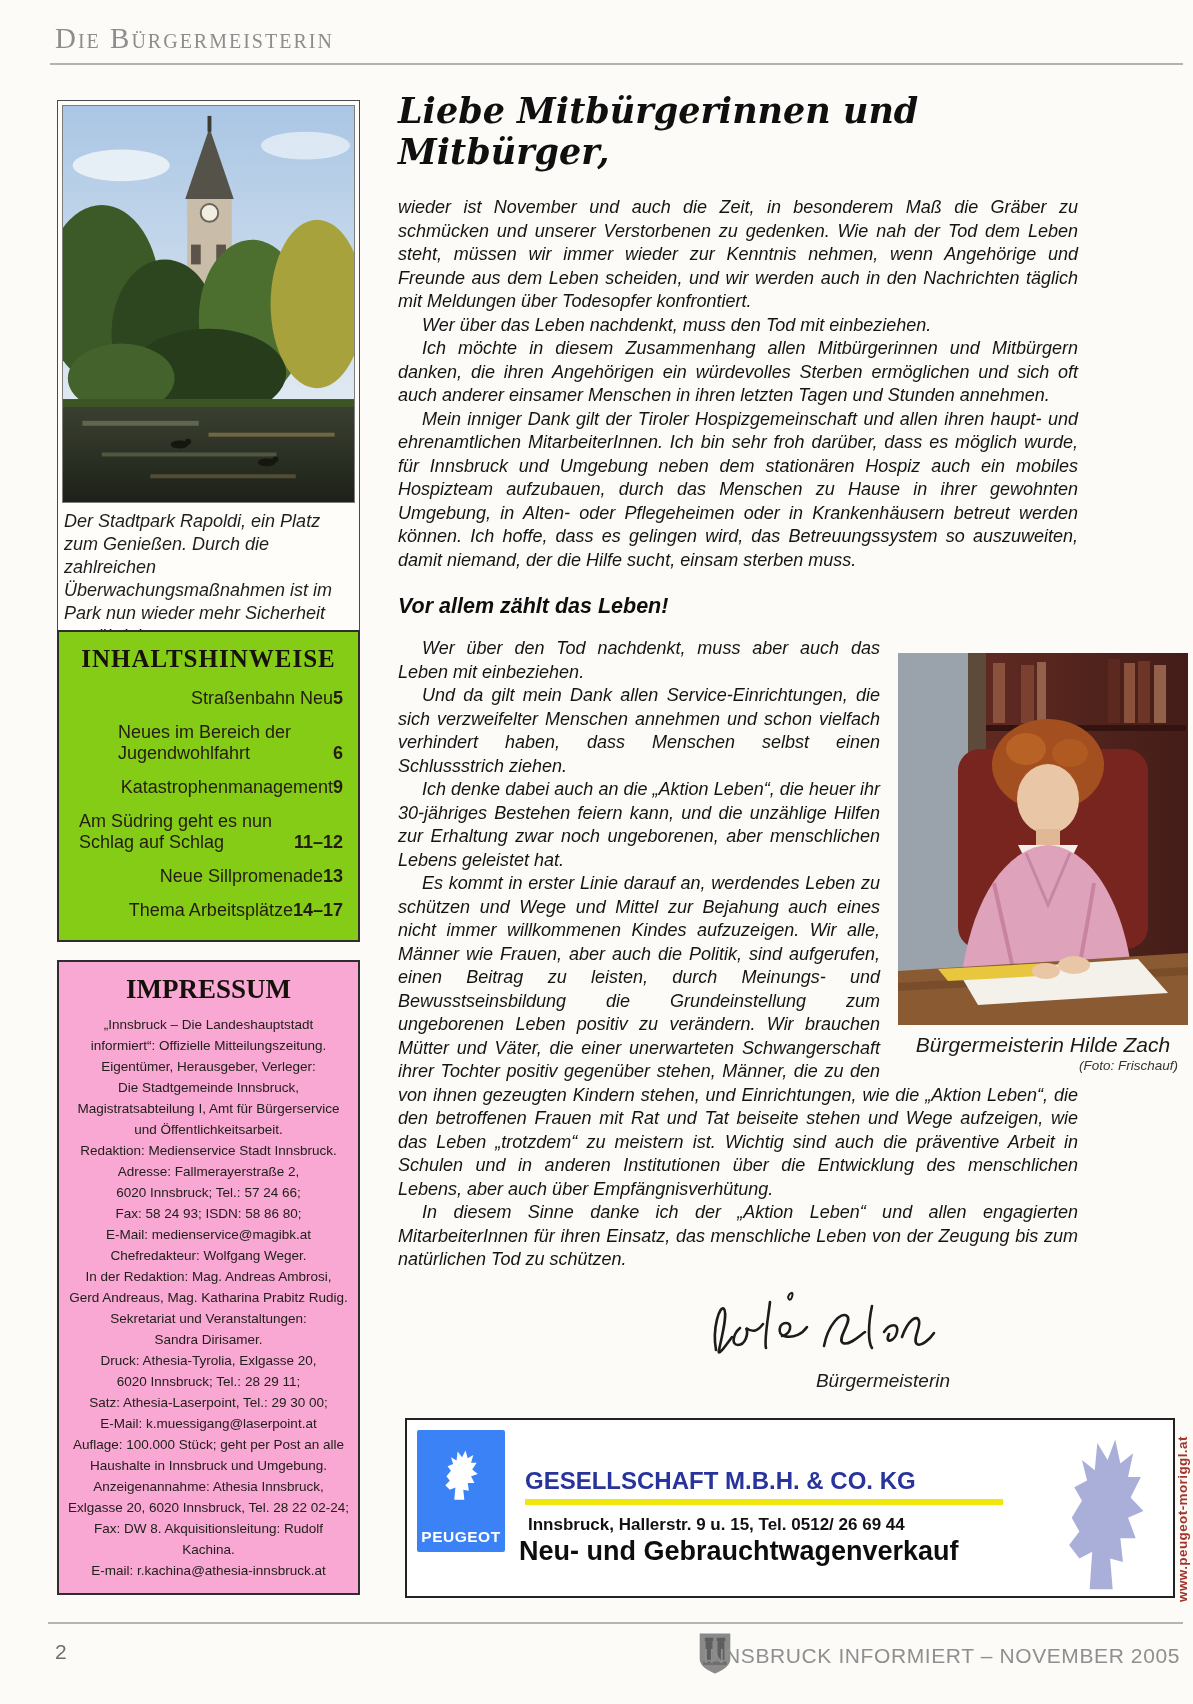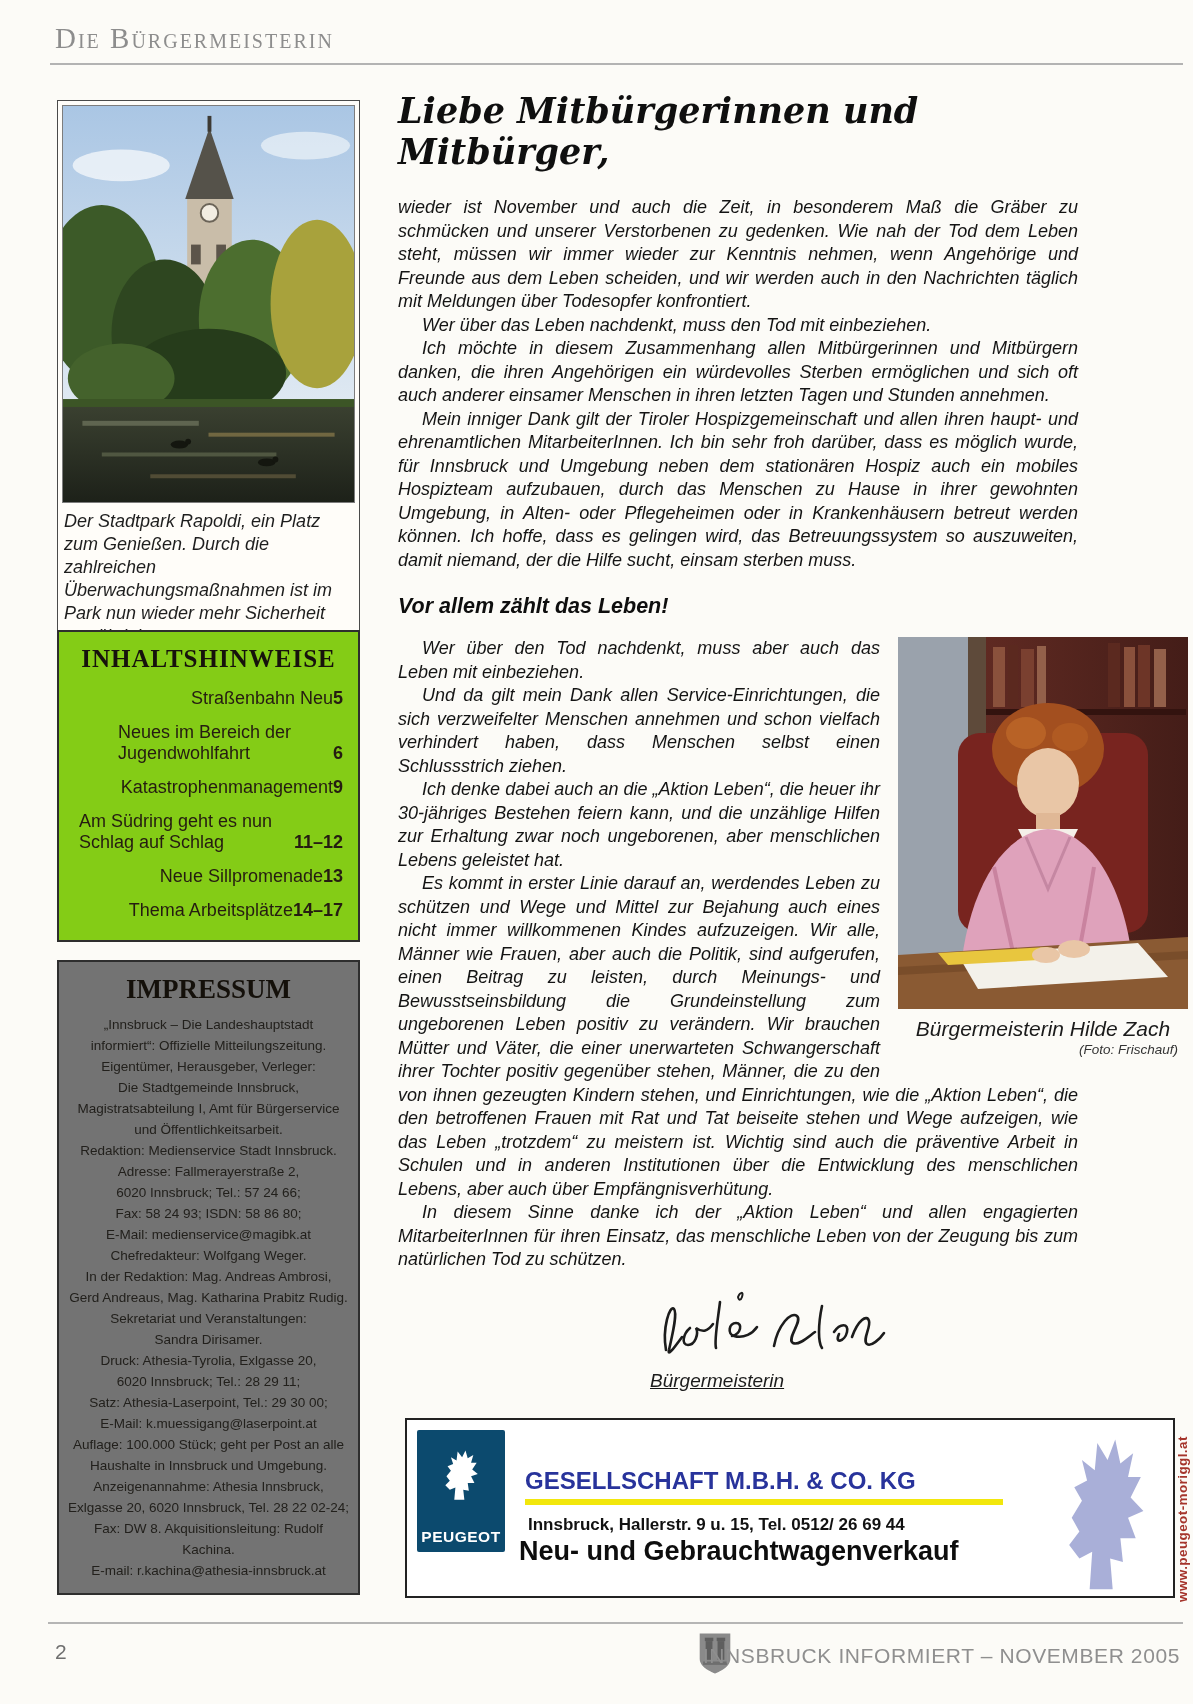--- a/index.html
+++ b/index.html
@@ -34,21 +34,21 @@
     letter-spacing:1px; text-align:center; color:#17120c; margin:0 0 15px;
   }
   .toc-row { display:flex; justify-content:flex-end; align-items:flex-end; margin-bottom:13px;
              color:#251c11; font-size:18px; line-height:21px; }
   .toc-label { max-width:215px; }
   .toc-page { font-weight:bold; white-space:nowrap; }
 
   
   .impressum-box {
     position:absolute; left:57px; top:960px; width:303px; height:635px;
-    background:#737373; border:2px solid #2e2e2e; box-sizing:border-box;
+    background:#f9a8d4; border:2px solid #2e2e2e; box-sizing:border-box;
     padding:12px 7px 0; text-align:center;
   }
   .impressum-title { font-family:"Liberation Serif", serif; font-weight:bold; font-size:27px;
                      color:#14100a; margin:0 0 9px; }
   .imp-line { font-size:13.5px; line-height:21px; color:#22201c; }
 
   
   .article { position:absolute; left:398px; top:90px; width:680px; }
   .article-title {
     font-family:"DejaVu Serif", serif; font-style:italic; font-weight:bold;
@@ -57,31 +57,31 @@
   .paras p { font-style:italic; font-size:18px; line-height:23.5px; text-align:justify; margin:0; }
   .paras p:not(:first-child) { text-indent:24px; }
   .paras.all-indent p { text-indent:24px; }
   .subhead { font-weight:bold; font-style:italic; font-size:21.5px; margin:22px 0 18px; color:#0e0e0e; }
 
   .portrait-fig { float:right; width:290px; margin:4px -110px 8px 18px; }
   .portrait-photo { display:block; width:290px; height:372px; }
   .portrait-caption { font-style:italic; font-size:21px; text-align:center; margin-top:8px; color:#1b1b1b; }
   .portrait-credit  { font-style:italic; font-size:13.5px; text-align:right; padding-right:10px; color:#333; margin-top:1px; }
 
-  .signature-block { clear:both; margin:16px 0 0 252px; width:300px; text-align:left;text-decoration:underline; }
+  .signature-block { clear:both; margin:16px 0 0 252px; width:300px; text-align:right; }
   .signature-role { font-style:italic; font-size:19px; color:#1c1c1c; margin-top:0; }
 
   
   .ad-box {
     position:absolute; left:405px; top:1418px; width:770px; height:180px;
     border:2px solid #222; background:#fff; box-sizing:border-box; overflow:hidden;
   }
   .ad-lion { position:absolute; right:4px; top:6px; }
   .peugeot-logo { position:absolute; left:10px; top:10px; width:88px; height:122px;
-                  background:#0c4a6e; border-radius:2px; }
+                  background:#3b82f6; border-radius:2px; }
   .peugeot-logo svg { position:absolute; left:16px; top:5px; }
   .peugeot-word { position:absolute; bottom:6px; width:100%; text-align:center;
                   color:#fff; font-weight:bold; font-size:15.5px; letter-spacing:0.5px; }
   .ad-name    { position:absolute; left:118px; top:2px;  color:#28339b; font-weight:bold; font-size:37px; letter-spacing:1px; }
   .ad-legal   { position:absolute; left:118px; top:47px; color:#28339b; font-weight:bold; font-size:24px; }
   .ad-rule    { position:absolute; left:118px; top:79px; width:478px; height:6px; background:#f2e70c; }
   .ad-address { position:absolute; left:121px; top:95px;  font-weight:bold; font-size:17px; color:#111; }
   .ad-line1   { position:absolute; left:112px; top:116px; font-weight:bold; font-size:27px; color:#0d0d0d; }
   .ad-line2   { position:absolute; left:118px; top:147px; font-weight:bold; font-size:25px; color:#0d0d0d; letter-spacing:0.5px; }
   .ad-website {
@@ -214,21 +214,21 @@
     <div class="paras">
         <p>wieder ist November und auch die Zeit, in besonderem Maß die Gräber zu schmücken und unserer Verstorbenen zu gedenken. Wie nah der Tod dem Leben steht, müssen wir immer wieder zur Kenntnis nehmen, wenn Angehörige und Freunde aus dem Leben scheiden, und wir werden auch in den Nachrichten täglich mit Meldungen über Todesopfer konfrontiert.</p>
         <p>Wer über das Leben nachdenkt, muss den Tod mit einbeziehen.</p>
         <p>Ich möchte in diesem Zusammenhang allen Mitbürgerinnen und Mitbürgern danken, die ihren Angehörigen ein würdevolles Sterben ermöglichen und sich oft auch anderer einsamer Menschen in ihren letzten Tagen und Stunden annehmen.</p>
         <p>Mein inniger Dank gilt der Tiroler Hospizgemeinschaft und allen ihren haupt- und ehrenamtlichen MitarbeiterInnen. Ich bin sehr froh darüber, dass es möglich wurde, für Innsbruck und Umgebung neben dem stationären Hospiz auch ein mobiles Hospizteam aufzubauen, durch das Menschen zu Hause in ihrer gewohnten Umgebung, in Alten- oder Pflegeheimen oder in Krankenhäusern betreut werden können. Ich hoffe, dass es gelingen wird, das Betreuungssystem so auszuweiten, damit niemand, der die Hilfe sucht, einsam sterben muss.</p>
       </div>
 
     <h2 class="subhead">Vor allem zählt das Leben!</h2>
 
     <div class="paras all-indent">
-      <figure class="portrait-fig" style="margin-top:0; margin-bottom:8px;">
+      <figure class="portrait-fig" style="margin-top:16px; margin-bottom:8px;">
         <svg class="portrait-photo" viewBox="0 0 290 372" preserveAspectRatio="none">
           <defs>
             <linearGradient id="shelfbg" x1="0" y1="0" x2="1" y2="0">
               <stop offset="0" stop-color="#6b2f26"></stop>
                 <stop offset="1" stop-color="#441d18"></stop>
             </linearGradient>
           </defs>
           <rect width="290" height="372" fill="url(#shelfbg)"></rect>
           <rect x="0" y="0" width="85" height="372" fill="#9aa2ac"></rect>
           <rect x="70" y="0" width="18" height="372" fill="#5e4a3a"></rect>

